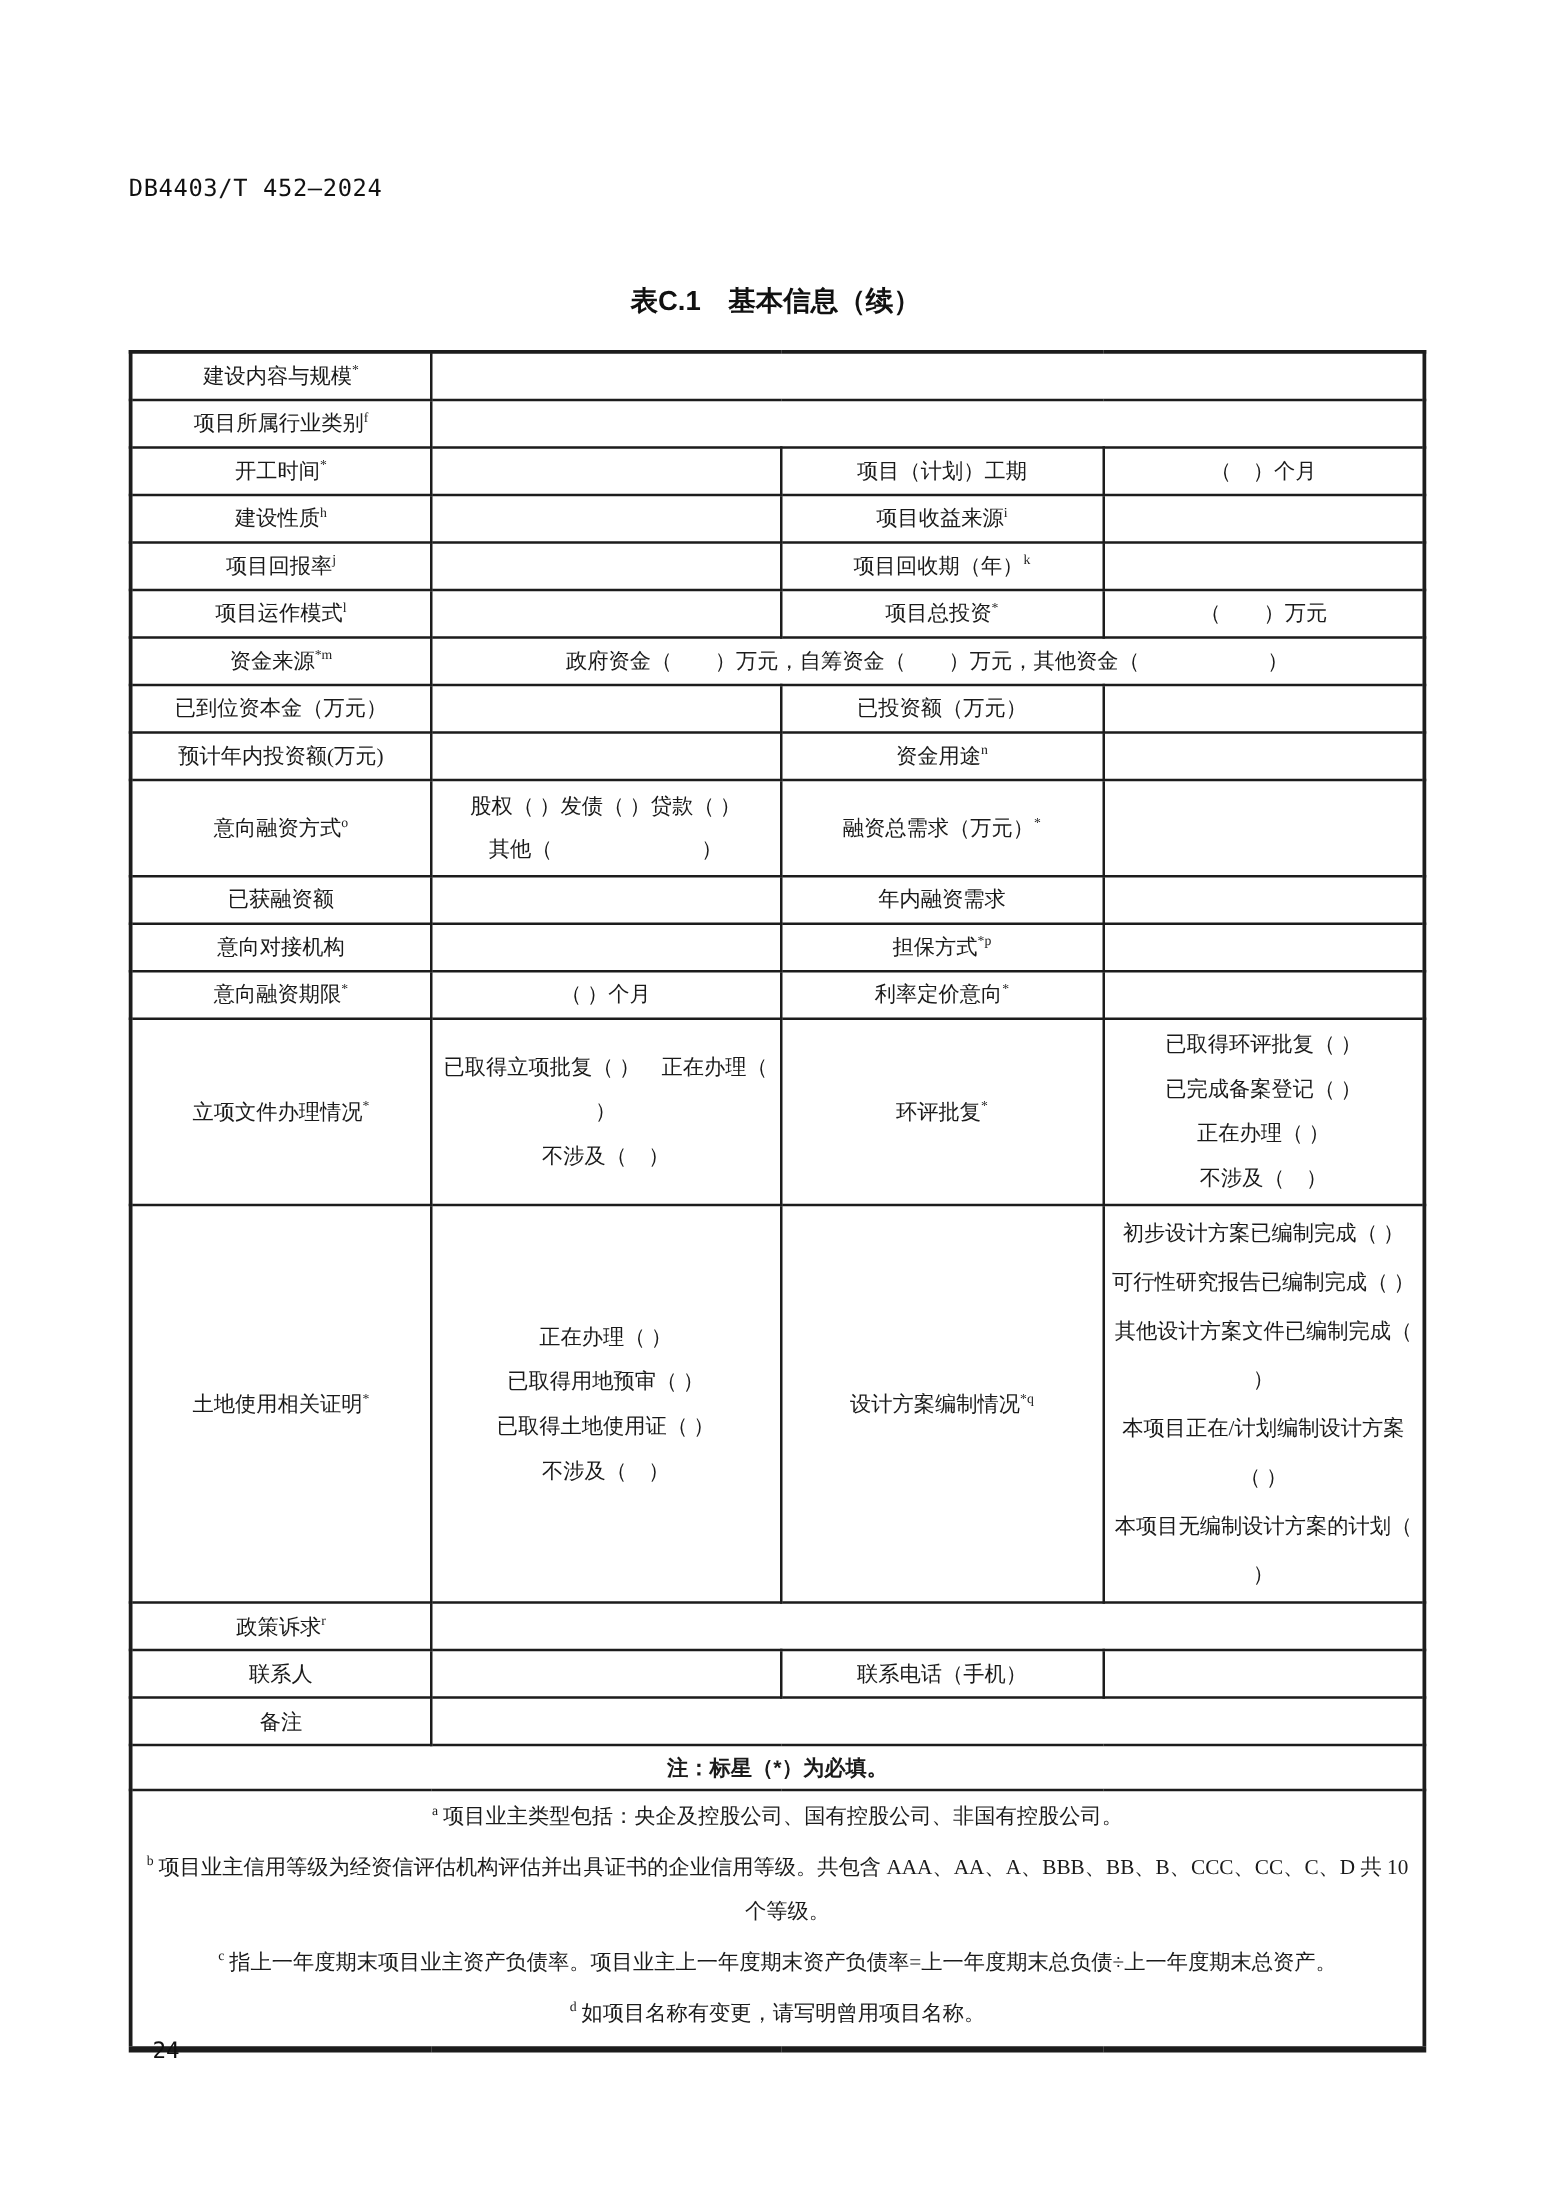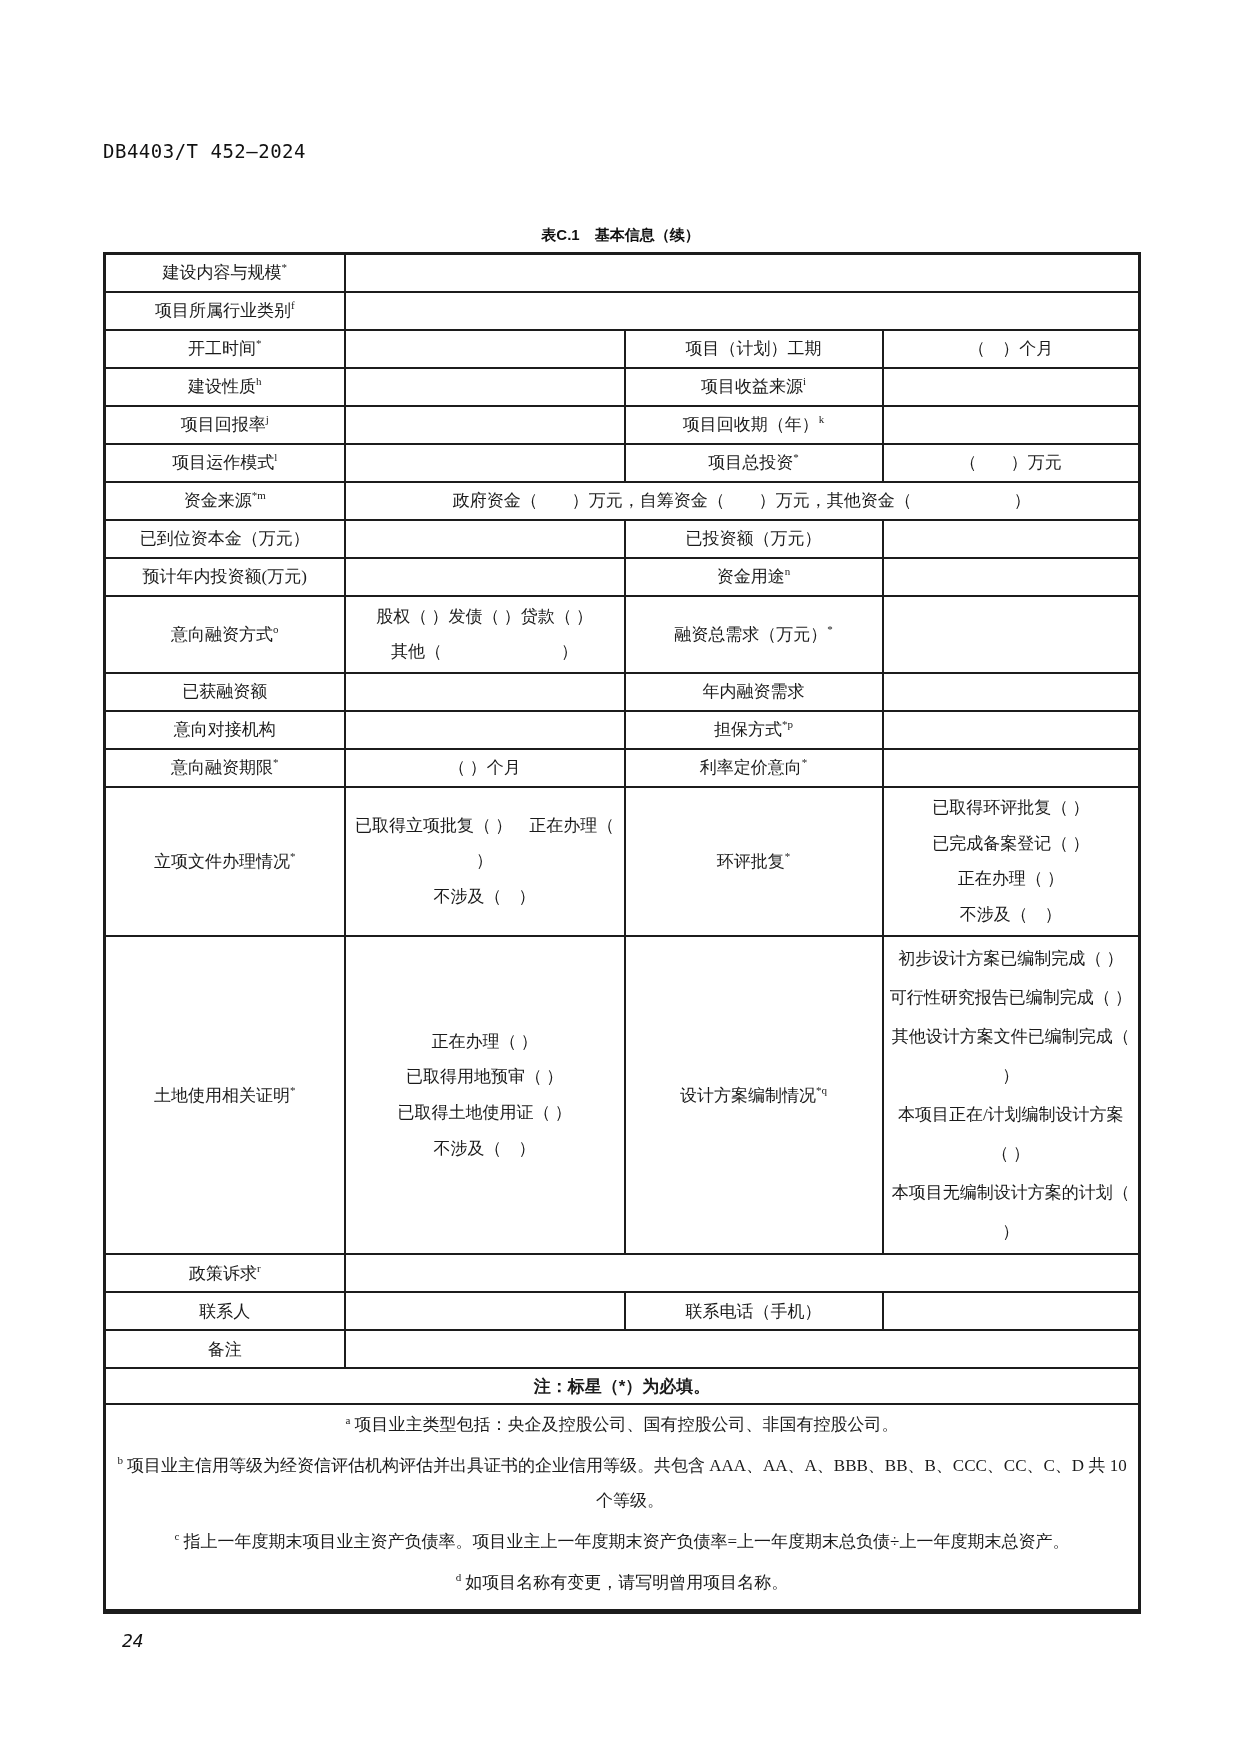--- a/index.html
+++ b/index.html
@@ -8,25 +8,25 @@
     font-family:"Liberation Serif","DejaVu Serif",serif; color:#1a1a1a;
     overflow:hidden;
   }
   .doc-code {
     position:absolute; top:140px; left:103px;
     font-family:"DejaVu Sans Mono","Liberation Mono",monospace;
     font-size:19px; letter-spacing:0.5px; color:#111;
   }
   .table-title {
     position:absolute; top:226px; left:0; width:100%;
-    text-align:center; font-weight:bold; font-size:15px;
+    text-align:center; font-weight:bold; font-size:22px;
     font-family:"Liberation Sans","DejaVu Sans",sans-serif; color:#111;
   }
   table.main {
-    position:absolute; top:252px; left:103px; width:1035px;
+    position:absolute; top:280px; left:103px; width:1035px;
     border-collapse:collapse; table-layout:fixed;
     border:3px solid #1c1c1c; border-bottom-width:5px;
   }
   table.main td {
     border:2px solid #1c1c1c;
     font-size:17px; text-align:center; vertical-align:middle;
     padding:2px 6px; overflow:hidden;
   }
   td sup { font-size:11px; line-height:0; } .h38{height:38px} .h76{height:76px}
   .h135{height:135px} .h295{height:295px} .h36{height:36px}
@@ -34,21 +34,21 @@
   .design-cell { text-align:left; white-space:pre-line; line-height:2.3; padding:6px 10px; }
   .note-cell {
     text-align:left; font-weight:bold; padding-left:36px; font-size:17px;
     font-family:"Liberation Sans","DejaVu Sans",sans-serif;
   }
   td.footnotes { height:200px; vertical-align:top; text-align:left; padding:10px 14px 10px 40px; }
   .footnotes p { margin:0 0 6px 0; line-height:2.05; font-size:17px; padding-left:16px; text-indent:-16px; }
   .footnotes p sup { margin-right:4px; }
   .page-number {
     position:absolute; left:122px; top:1630px; font-size:18px;
-    font-family:"DejaVu Sans Mono","Liberation Mono",monospace; color:#111;font-style:italic;
+    font-family:"DejaVu Sans Mono","Liberation Mono",monospace; color:#111;
   }
 </style>
 </head>
 <body>
 
 <div class="page">
 
   <div class="doc-code">DB4403/T 452—2024</div>
 
   <div class="table-title">表C.1　基本信息（续）</div>

